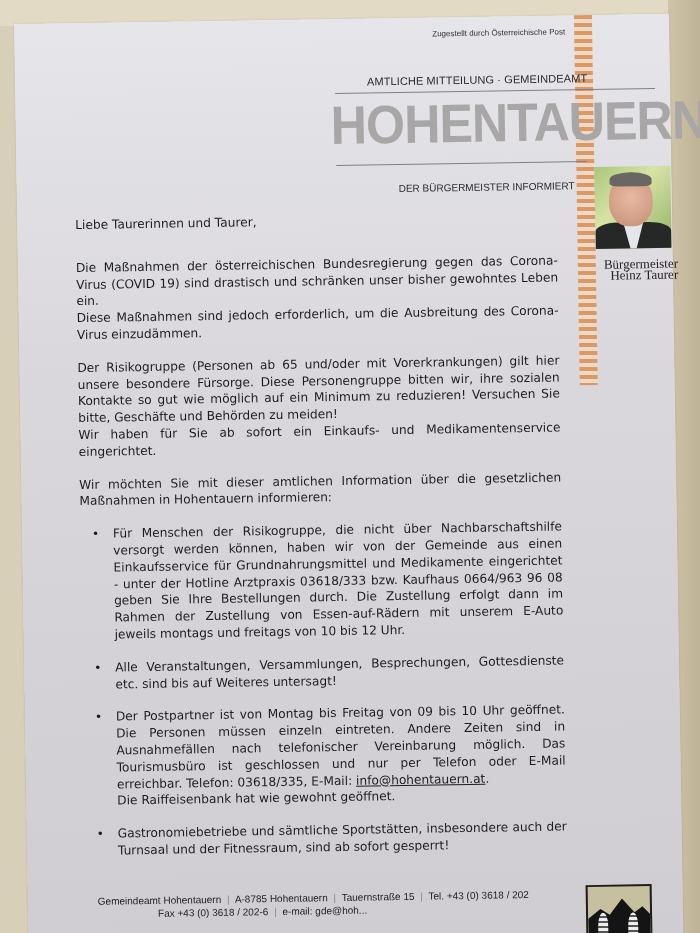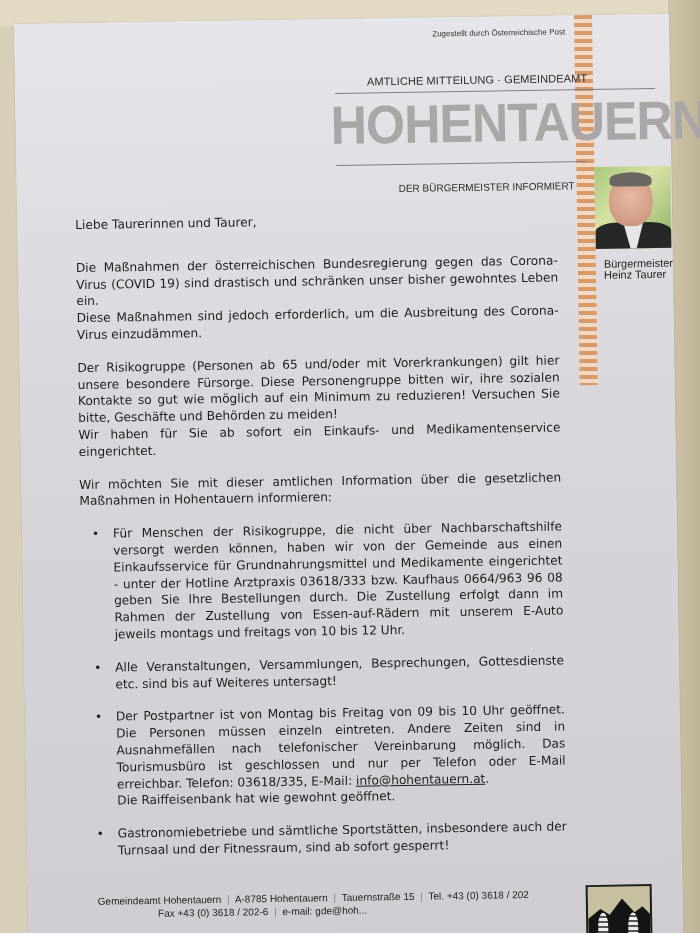--- a/index.html
+++ b/index.html
@@ -80,22 +80,22 @@
       position: absolute; left: 0; top: 56px; width: 76px; height: 30px;
       background: #262828; border-radius: 30% 30% 0 0;
     }
     .photo .shirt {
       position: absolute; left: 28px; top: 56px; width: 20px; height: 30px;
       background: #e6e6ea;
       clip-path: polygon(0 0, 100% 0, 60% 100%, 40% 100%);
     }
     .caption {
       position: absolute; left: 586px; top: 244px;
-      font-family: Liberation Sans, sans-serif;
-      font-size: 11px; line-height: 11px; color: #222;
+      font-family: Liberation Serif, serif;
+      font-size: 13px; line-height: 11px; color: #222; text-align: right;
     }
     .body-text {
       position: absolute; left: 58px; top: 194px; width: 482px;
       font-family: "DejaVu Sans", sans-serif;
       font-size: 12.2px; line-height: 16.8px; color: #1d1d1f;
       text-align: justify;
     }
     .greeting { margin: 0 0 26px 0; }
     .para { margin: 0 0 16px 0; }
     .para p { margin: 0; }

